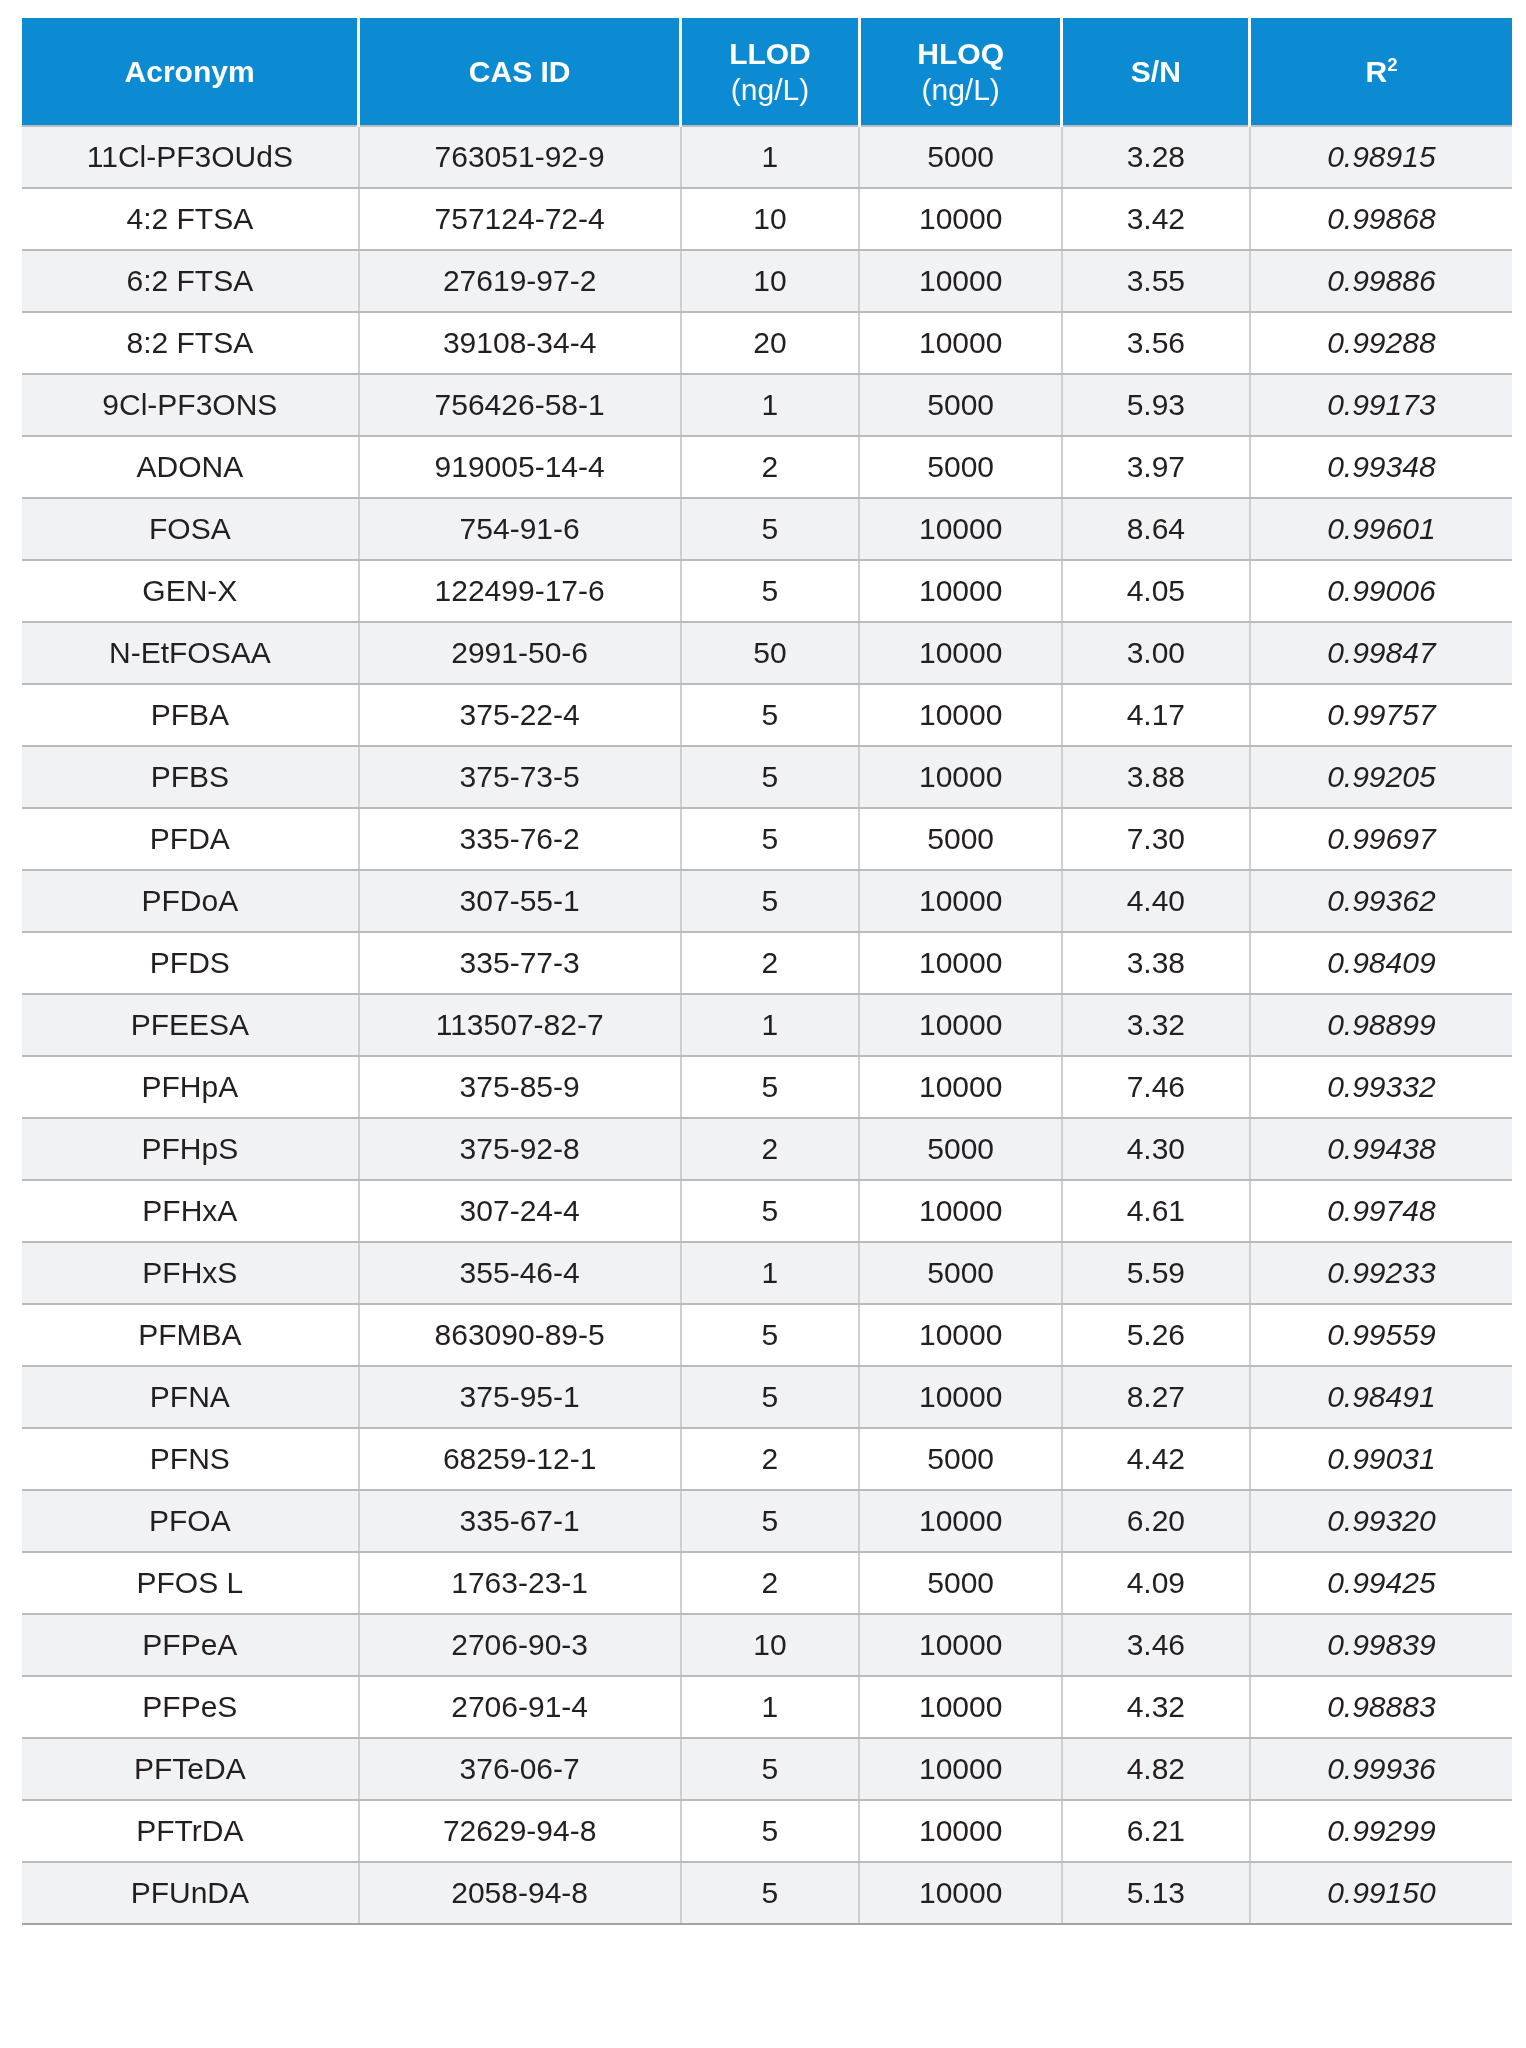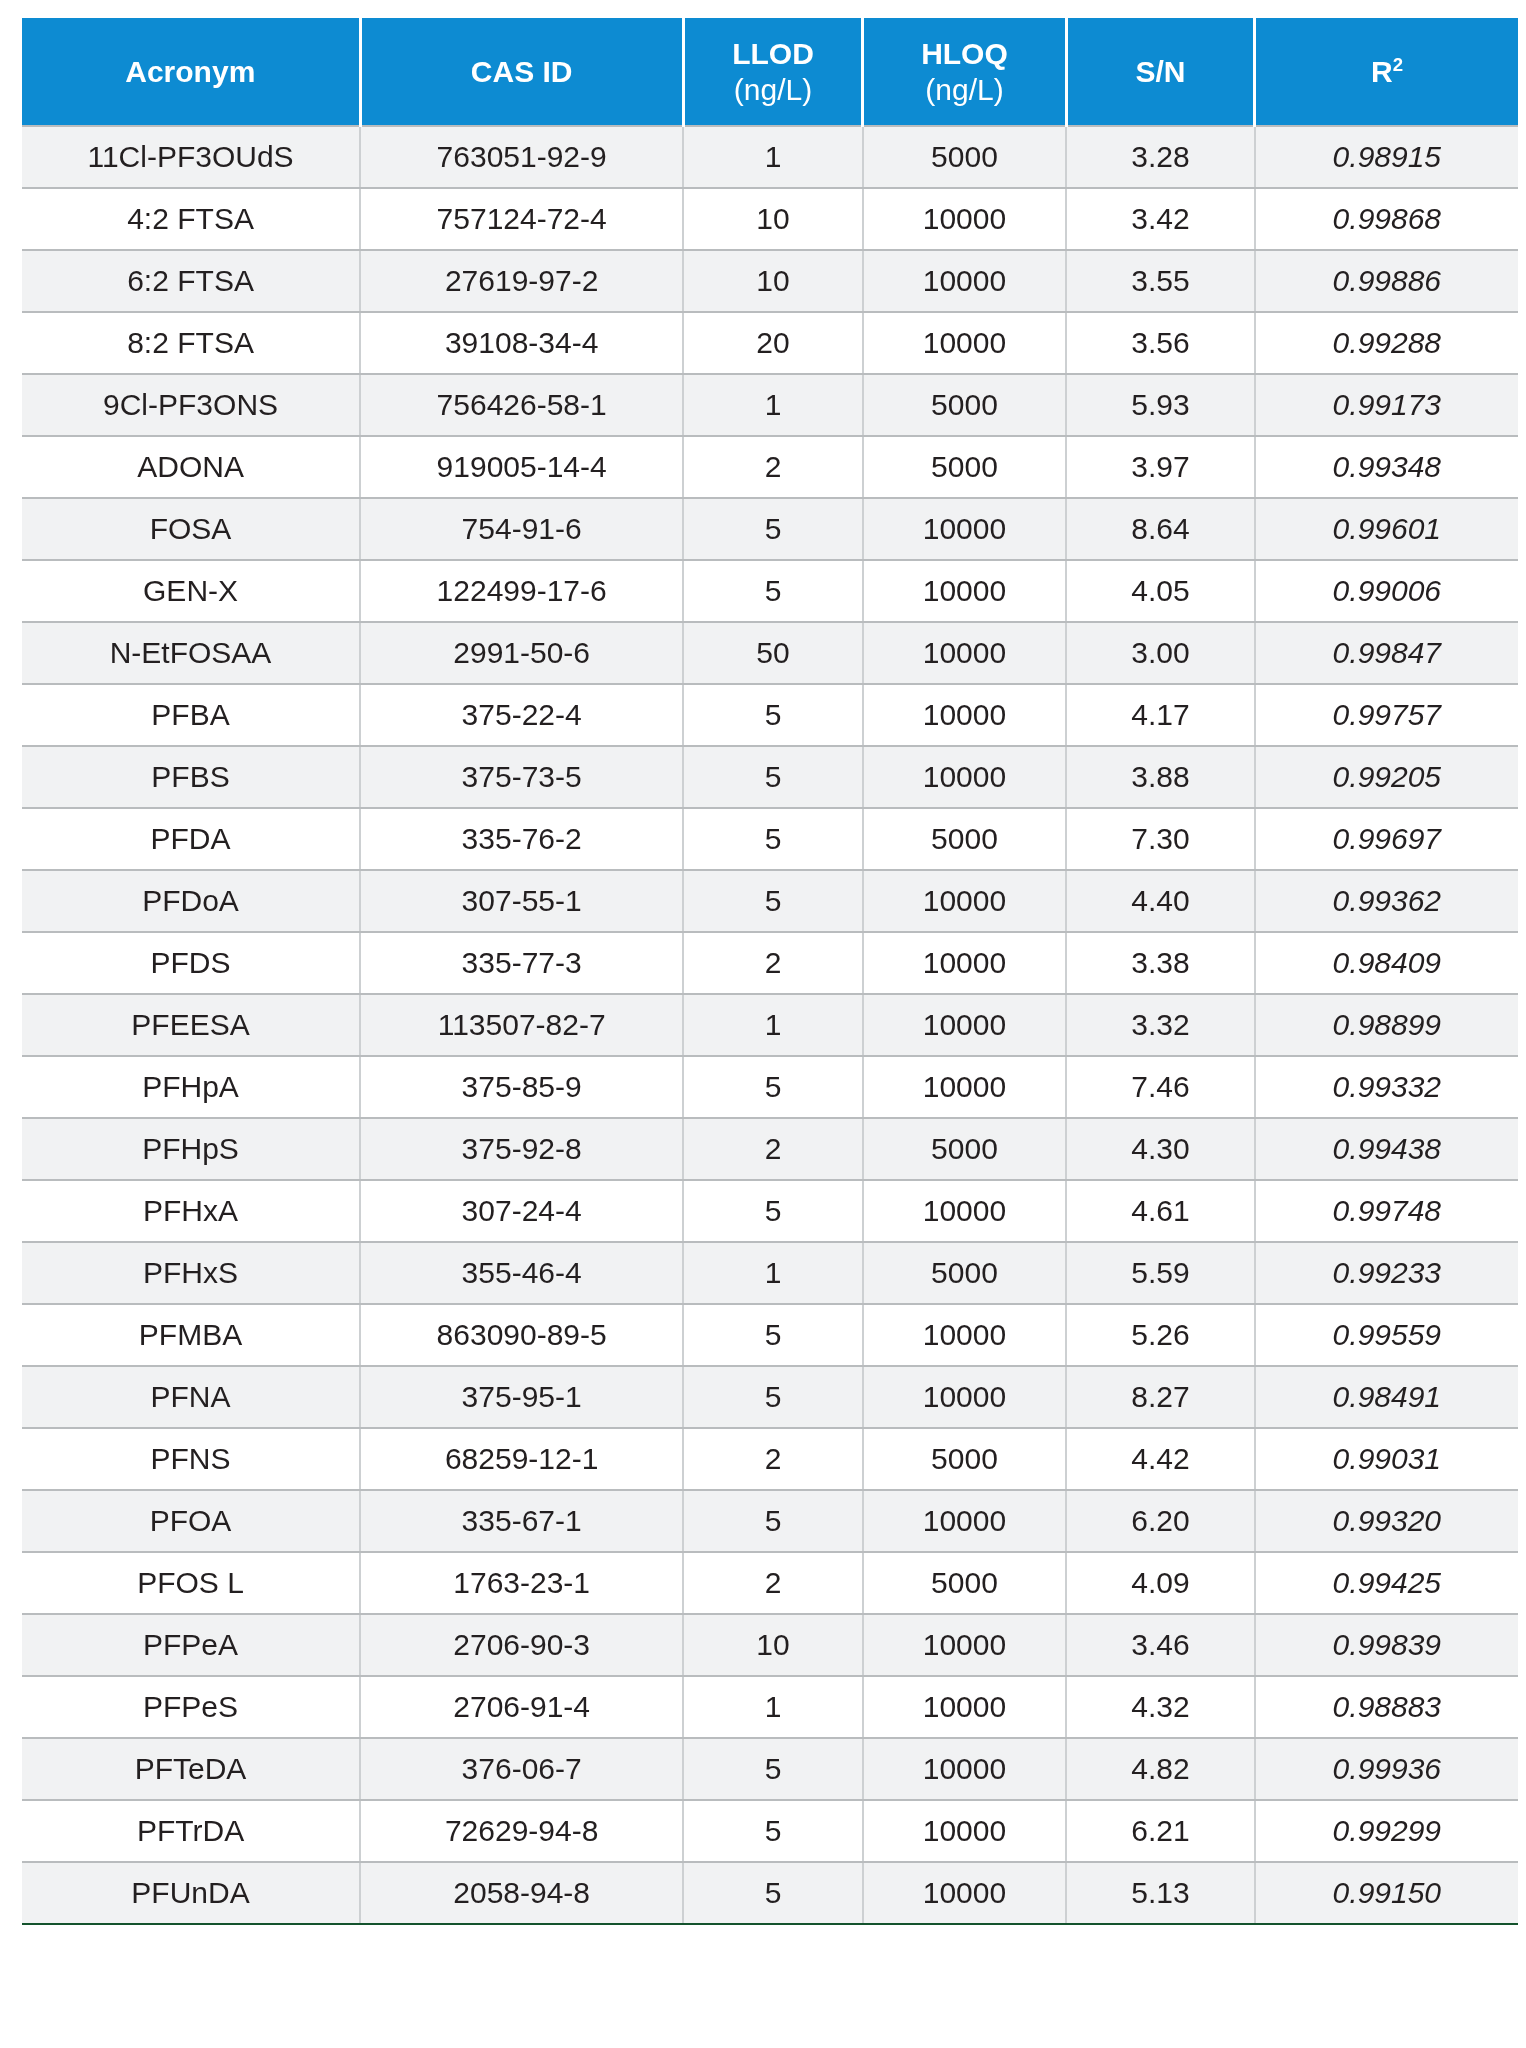--- a/index.html
+++ b/index.html
@@ -11,21 +11,21 @@
     width: 1526px;
     height: 2048px;
     font-family: "Liberation Sans", sans-serif;
     -webkit-font-smoothing: antialiased;
   }
   .page {
     width: 1526px;
     height: 2048px;
     position: relative;
     box-sizing: border-box;
-    padding: 18px 8px 22px 22px;
+    padding: 18px 14px 22px 22px;
     background: #ffffff;
   }
   table.data-table {
     width: 100%;
     border-collapse: collapse;
     table-layout: fixed;
   }
   table.data-table col.c-acronym { width: 22.6%; }
   table.data-table col.c-cas     { width: 21.6%; }
   table.data-table col.c-llod    { width: 12.0%; }
@@ -60,21 +60,21 @@
     padding: 2px 6px;
     border-bottom: 2px solid #b9bcbe;
     border-right: 2px solid #cdd0d2;
     box-sizing: border-box;
     white-space: nowrap;
     overflow: hidden;
   }
   tbody td:last-child { border-right: none; font-style: italic; }
   tbody tr:nth-child(odd)  td { background: #f1f2f3; }
   tbody tr:nth-child(even) td { background: #ffffff; }
-  tbody tr:last-child td { border-bottom: 2px solid #14532d; }
+  tbody tr:last-child td { border-bottom: 2px solid #a3a3a3; }
 </style>
 </head>
 <body>
 
 <div class="page">
   <table class="data-table">
     <colgroup>
       <col class="c-acronym">
       <col class="c-cas">
       <col class="c-llod">

